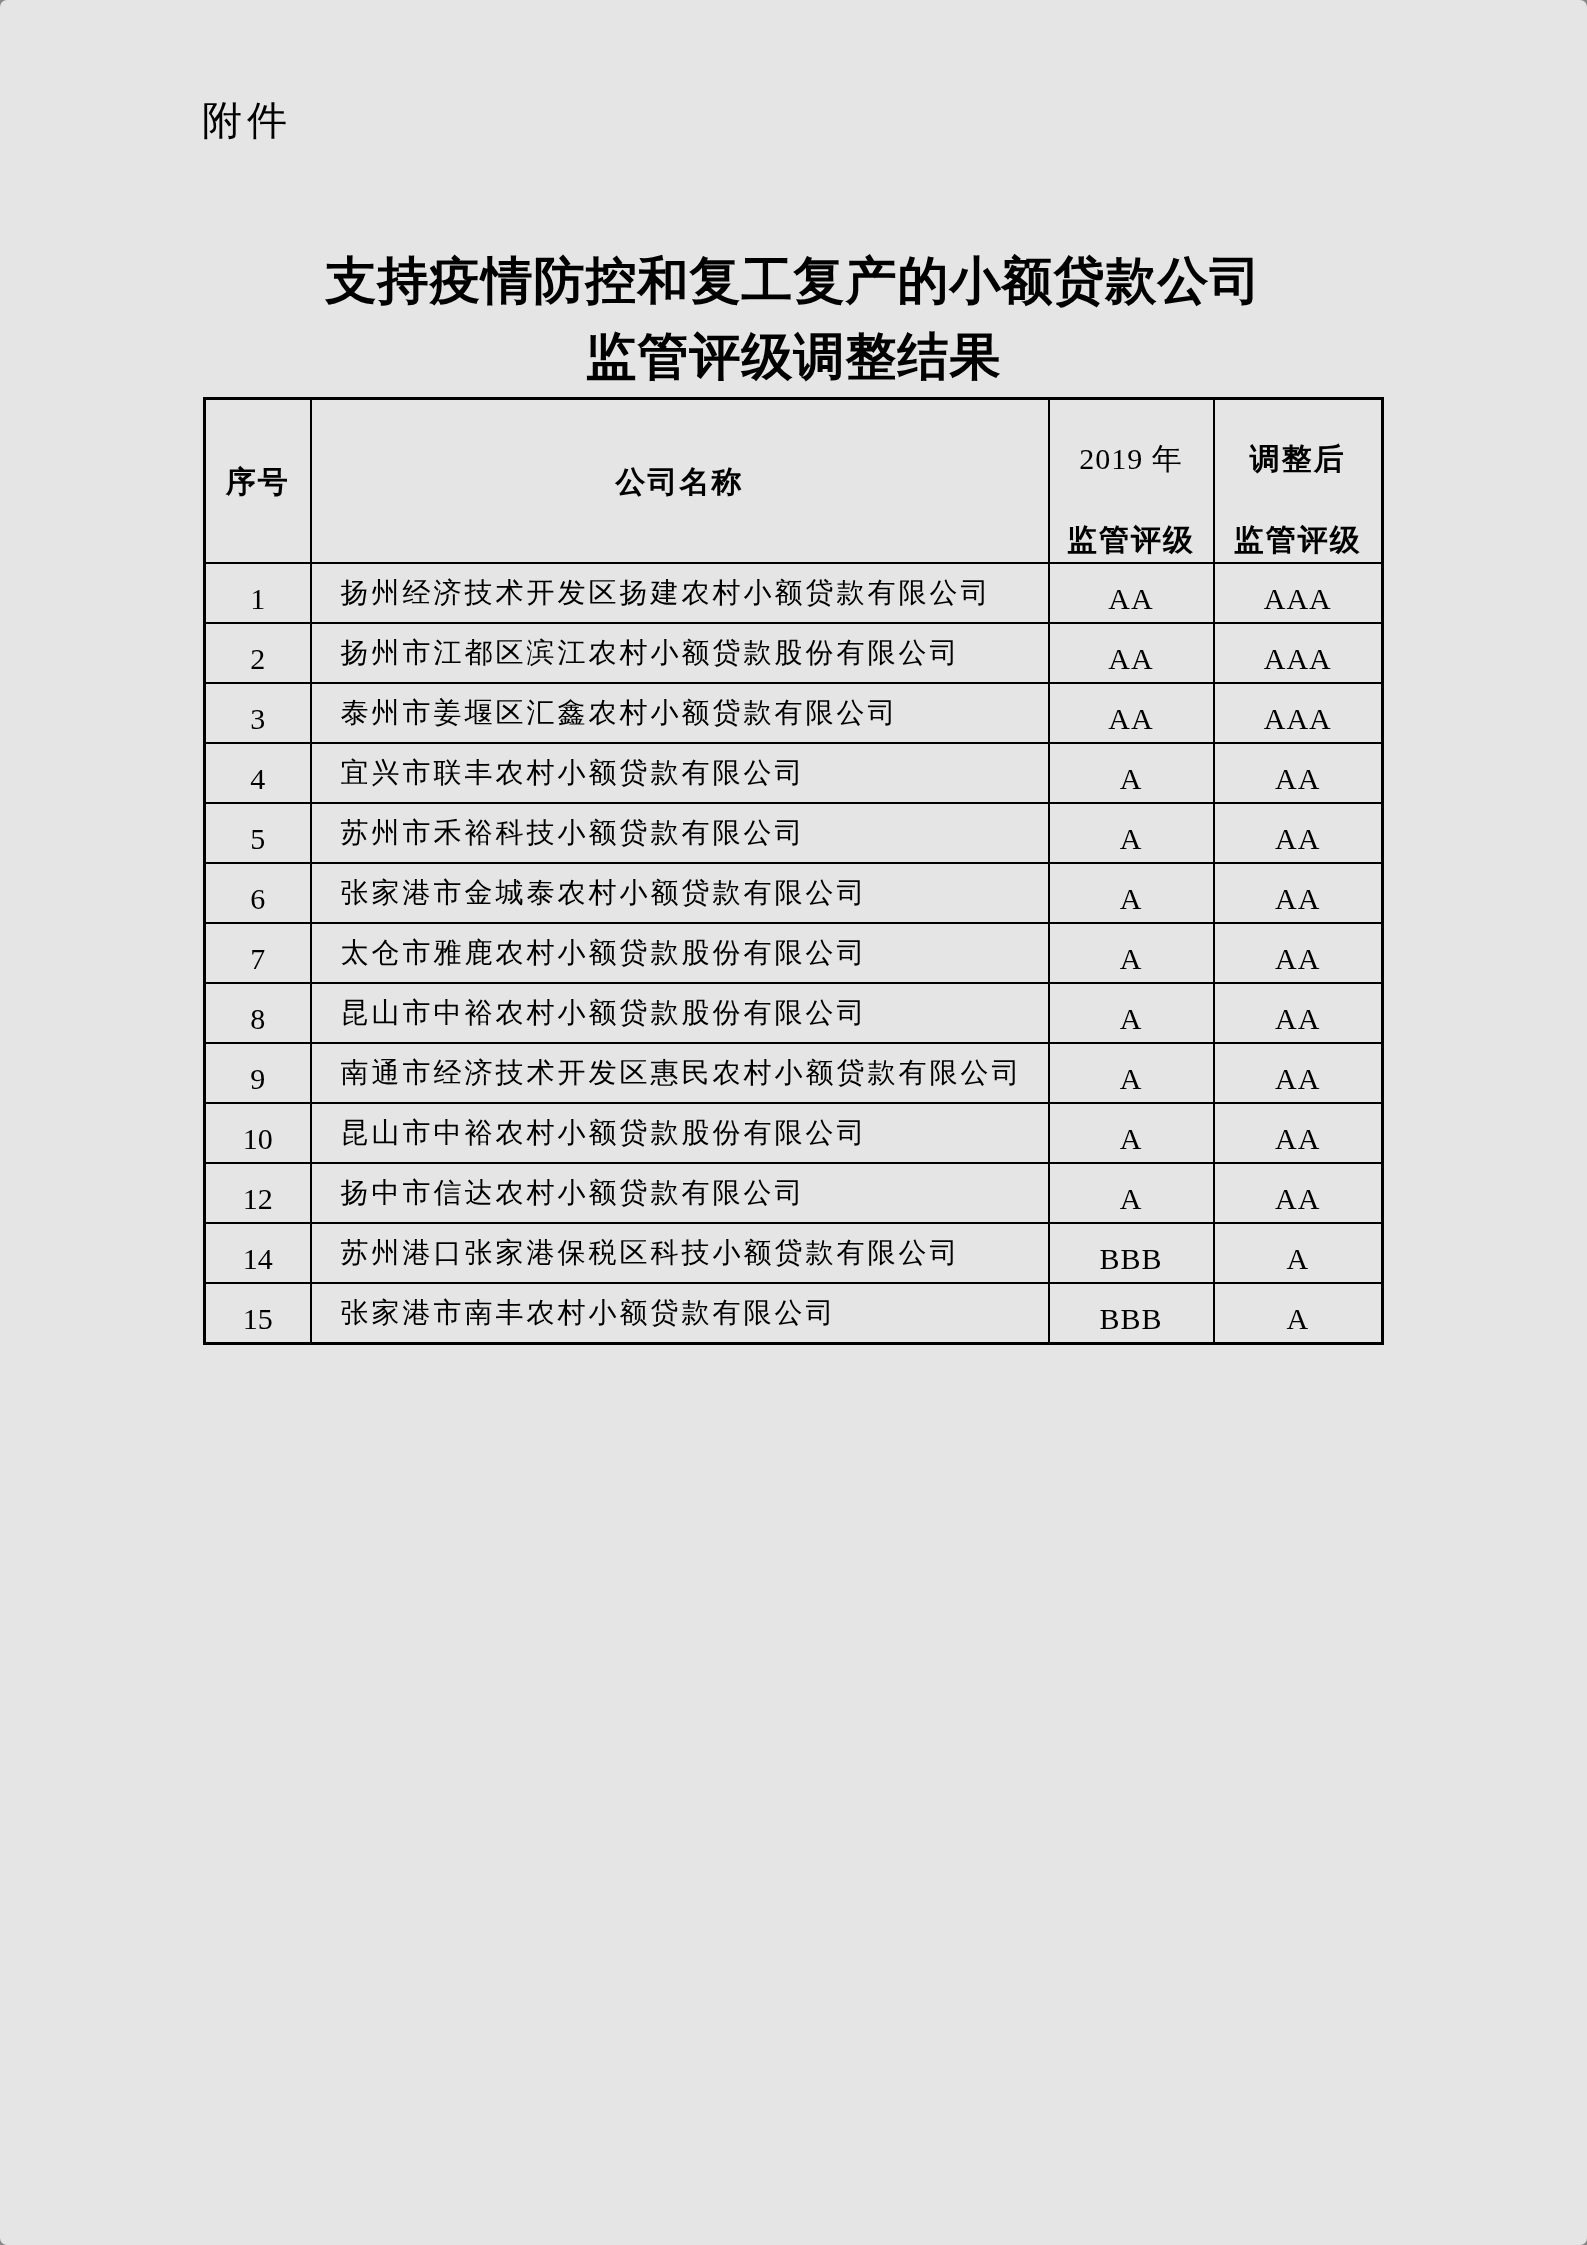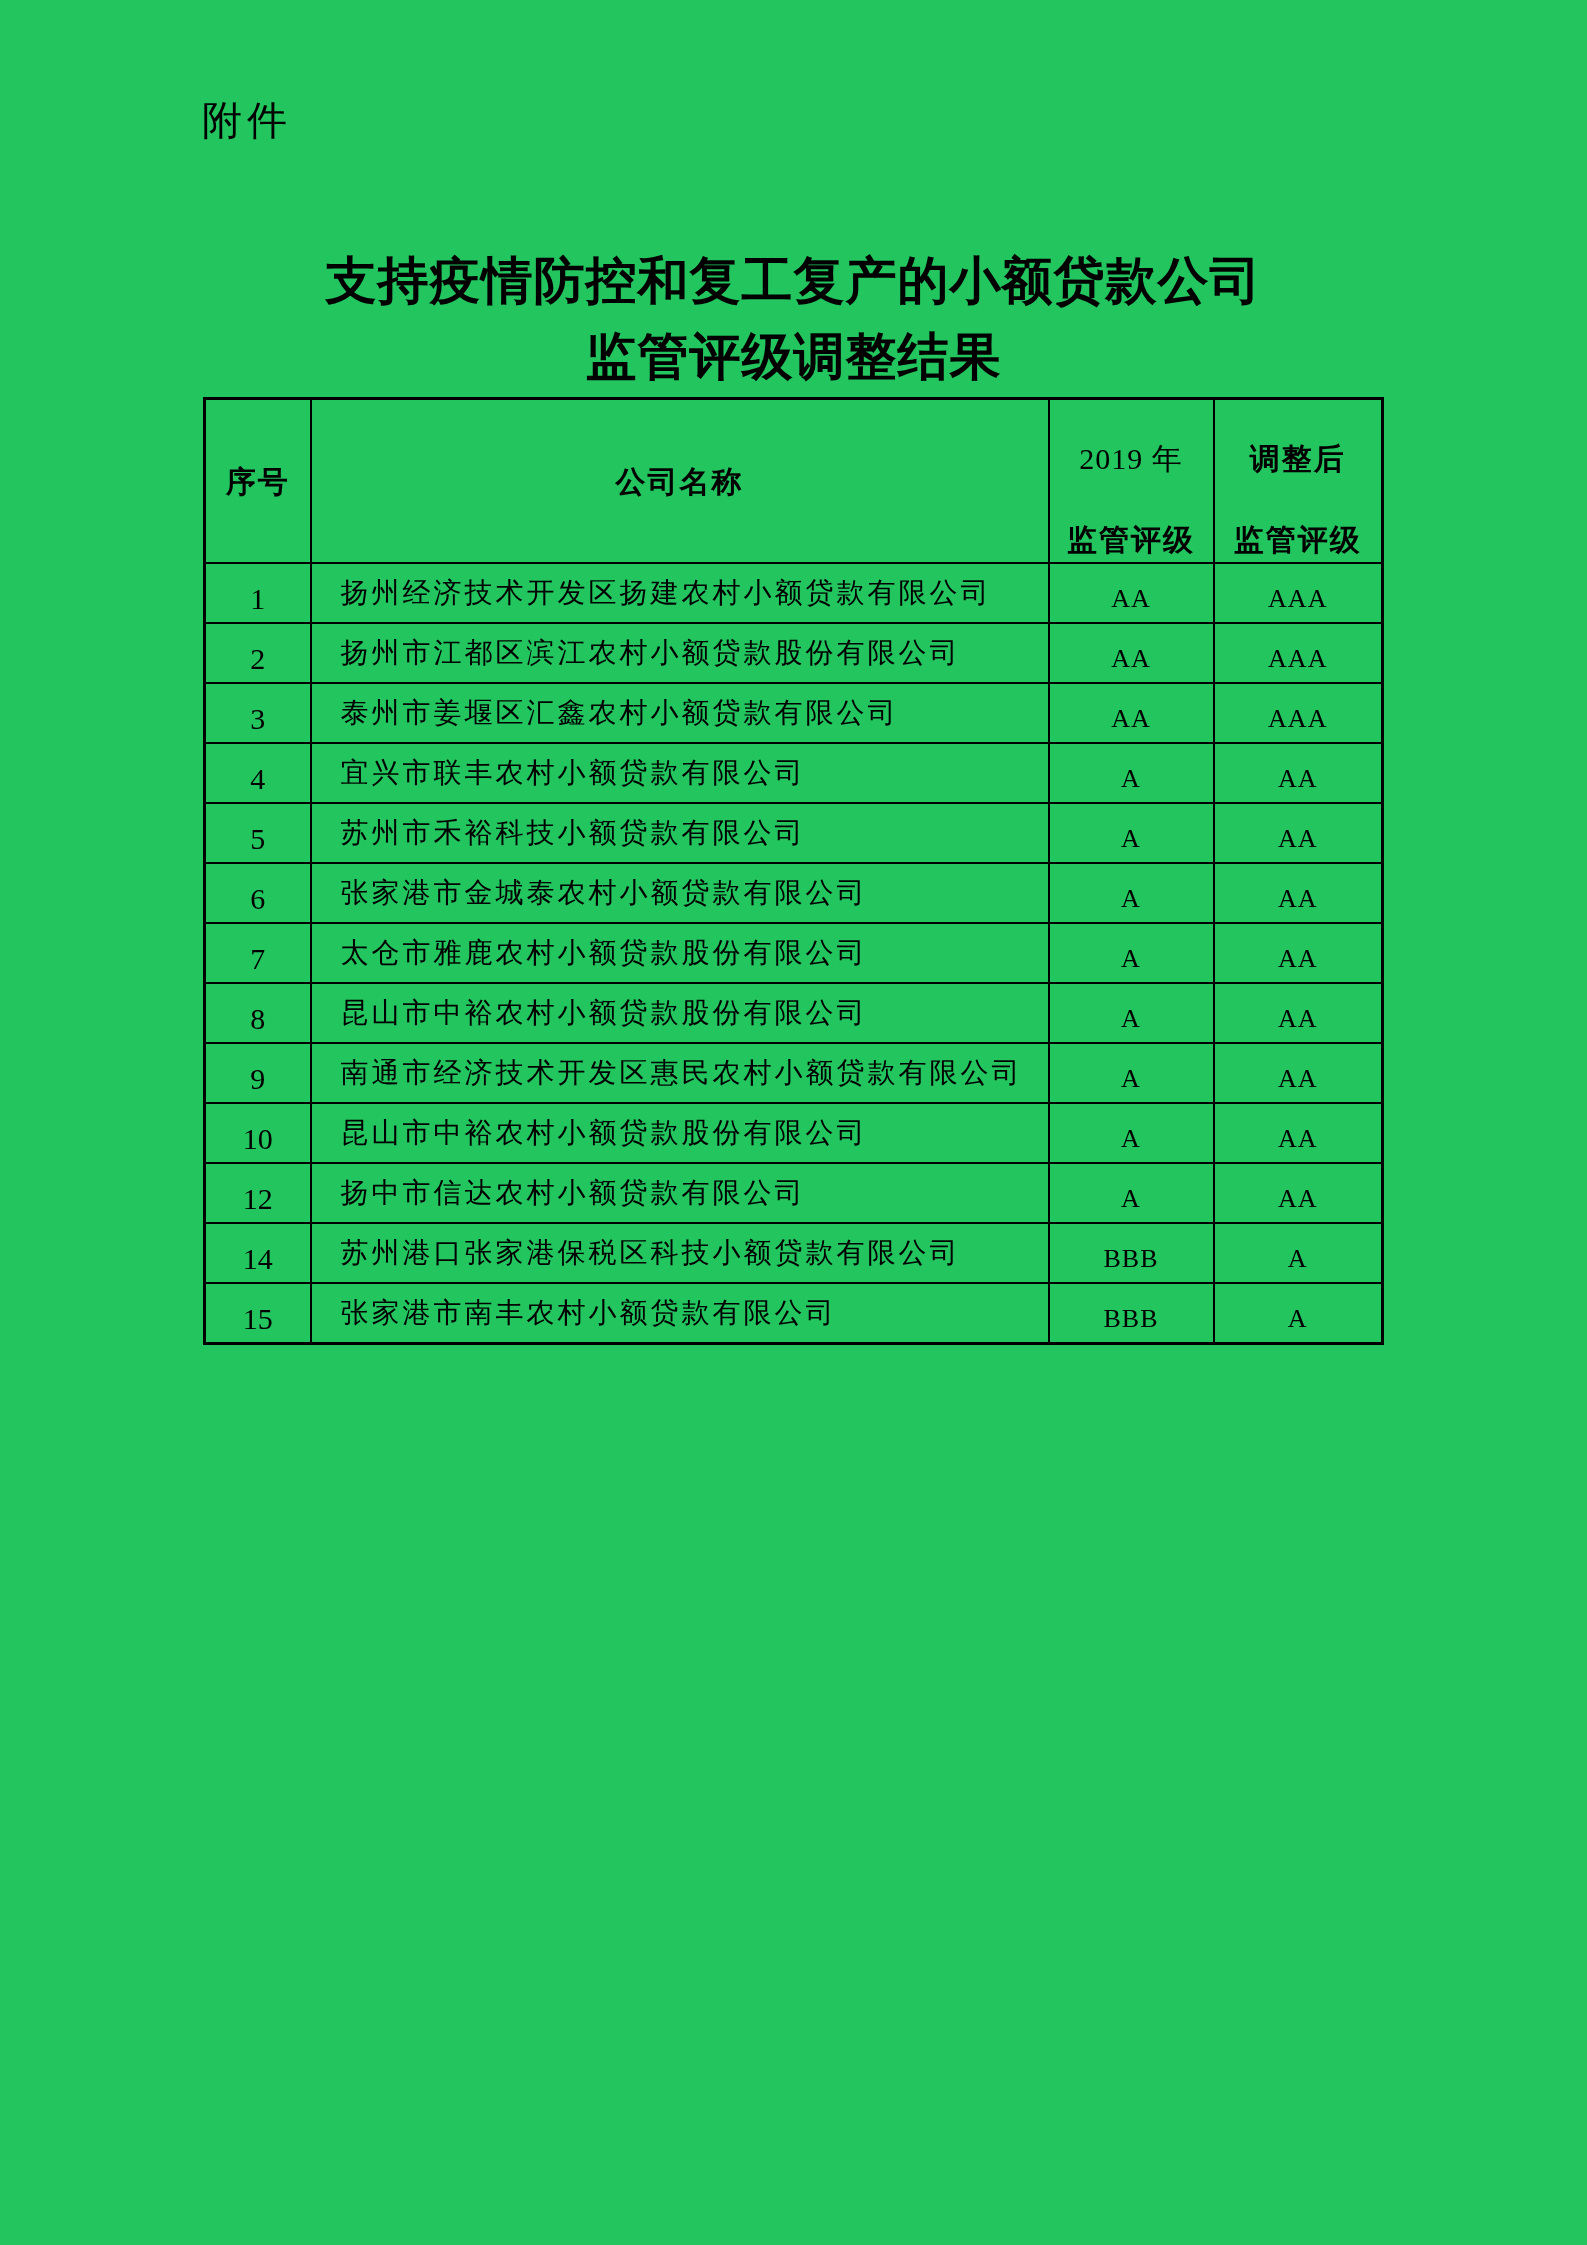--- a/index.html
+++ b/index.html
@@ -5,24 +5,25 @@
   html, body {
     margin: 0;
     padding: 0;
     background: #888;
   }
   .page {
     position: relative;
     width: 1587px;
     height: 2245px;
     margin: 0 auto;
-    background: #22c55e;
+    background: #e5e5e5;
     color: #000000;
     font-family: "Liberation Serif", serif;
     overflow: hidden;
+    border-radius: 7px;
   }
   .attachment-label {
     position: absolute;
     left: 202px;
     top: 96px;
     font-size: 40px;
     line-height: 48px;
     letter-spacing: 5px;
     font-family: "Liberation Sans", sans-serif;
     font-weight: 500;
@@ -85,21 +86,21 @@
   td.c-name {
     text-align: left;
     font-size: 28px;
     letter-spacing: 3px;
     padding-left: 29px;
     white-space: nowrap;
     font-weight: 300;
   }
   td.c-rating {
     text-align: center;
-    font-size: 26px;
+    font-size: 30px;
     letter-spacing: 1px;
     padding-top: 12px;
     font-family: "Liberation Serif", serif;
   }
 </style>
 </head>
 <body>
 
 <div class="page">
 

